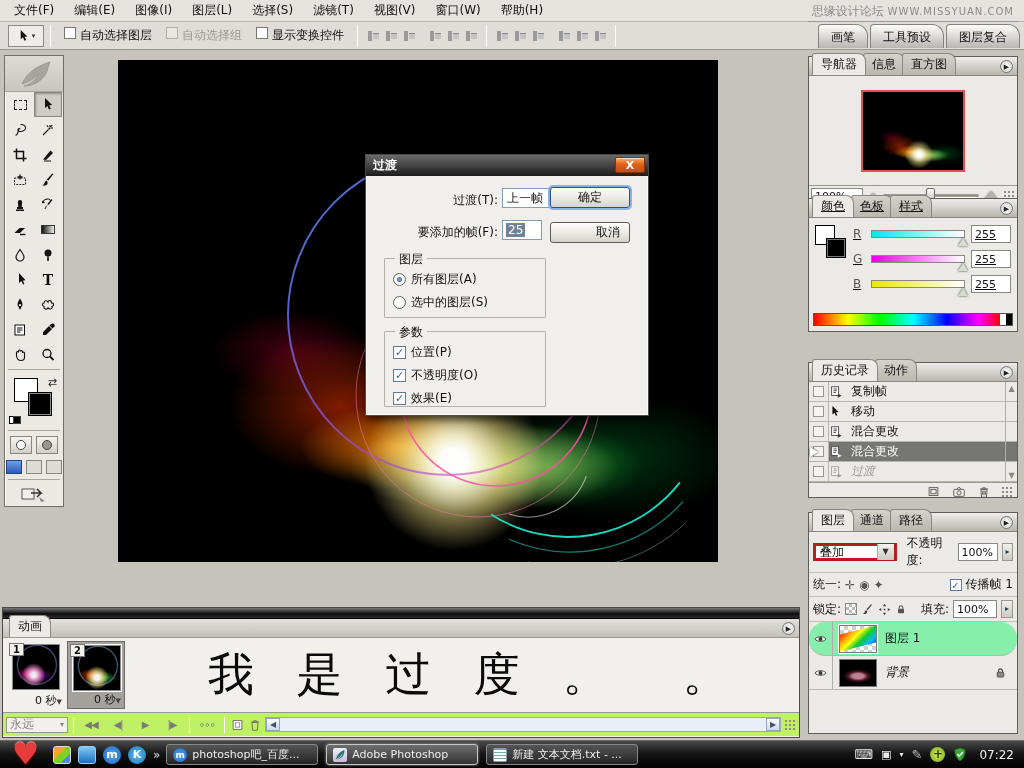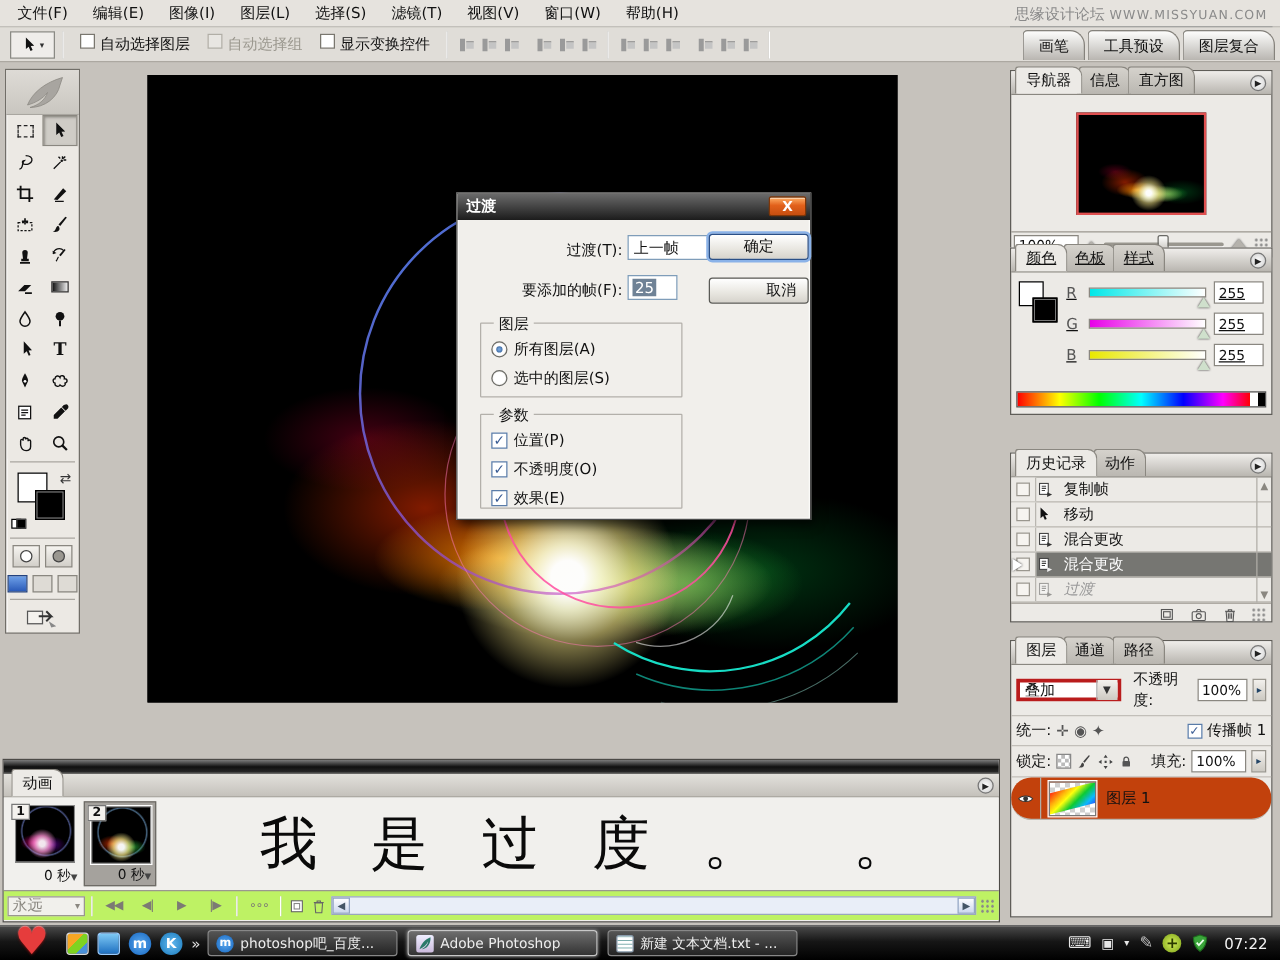--- a/index.html
+++ b/index.html
@@ -73,21 +73,21 @@
   
   #dialog { position:absolute; left:365px; top:104px; width:284px; height:262px; background:#f1efeb; border:1px solid #4a4a4a; box-shadow:2px 3px 8px rgba(0,0,0,.65), inset 0 0 0 1px #fbfaf8; }
   #dlg-title { height:21px; background:linear-gradient(#6a6a6a,#1c1c1c); color:#fff; font-weight:bold; display:flex; align-items:center; padding-left:7px; position:relative; }
   #dlg-close { position:absolute; right:3px; top:2px; width:30px; height:16px; background:linear-gradient(#ffb066,#e2611b 45%,#c64e10); border:1px solid #7e3608; border-radius:2px; color:#fff; font-weight:bold; font-size:11px; text-align:center; line-height:15px; box-shadow:inset 0 1px 0 rgba(255,255,255,.6); }
   .dlg-label { position:absolute; text-align:right; }
   .dlg-select { position:absolute; left:136px; top:33px; width:82px; height:20px; background:#fff; border:1px solid #7f9db9; display:flex; align-items:center; }
   .dlg-select .val { flex:1; padding-left:4px; }
   .dd-btn { width:17px; height:18px; background:linear-gradient(#f4f2ee,#cdc9c2); border-left:1px solid #aaa; font-size:8px; text-align:center; line-height:18px; color:#333; }
   .dlg-input { position:absolute; left:136px; top:65px; width:40px; height:20px; background:#fff; border:1px solid #7f9db9; padding:2px 3px; }
   .dlg-input .sel { background:#6f8296; color:#fff; padding:0 2px; }
-  .dlg-btn { position:absolute; left:201px; width:80px; height:21px; background:linear-gradient(#ffffff,#e8e6e0 60%,#d6d3cc); border:1px solid #5a5a56; border-radius:3px; text-align:center; line-height:19px; }
+  .dlg-btn { position:absolute; left:184px; width:80px; height:21px; background:linear-gradient(#ffffff,#e8e6e0 60%,#d6d3cc); border:1px solid #5a5a56; border-radius:3px; text-align:center; line-height:19px; }
   .dlg-btn.focused { top:32px; border:1px solid #2a4f87; box-shadow:0 0 0 2px #8ab2e8; }
   .dlg-btn.plain { top:67px;padding-left:36px; }
   .fieldset { position:absolute; left:18px; width:162px; border:1px solid #b3b0aa; border-radius:1px; }
   .legend { position:absolute; top:-8px; left:10px; background:#f1efeb; padding:0 4px; }
   .radio-row,.check-row { display:flex; align-items:center; gap:5px; margin:6px 0 0 8px; }
   .radio { width:13px; height:13px; border-radius:50%; border:1px solid #6b6b66; background:radial-gradient(#fff 55%,#d8d5cf); position:relative; }
   .radio.on::after { content:""; position:absolute; left:3px; top:3px; width:5px; height:5px; border-radius:50%; background:radial-gradient(#6fa0d8 20%,#274e85); }
   .check { width:13px; height:13px; border:1px solid #5a7ca8; background:#fff; color:#3a5c94; font-size:11px; line-height:12px; text-align:center; font-weight:bold; }
 
   
@@ -133,21 +133,21 @@
 
   
   .lay-ctl { display:flex; align-items:center; gap:4px; padding:3px 4px; border-bottom:1px solid #c2bfb9; }
   .blend-select { width:92px; height:18px; background:#fff; border:3px solid #b91c1c; display:flex; align-items:center; }
   .blend-select .val { flex:1; padding-left:4px; }
   .num-box { width:44px; height:18px; background:#fff; border:1px solid #8a8780; padding:2px 3px; font-size:11px; }
   .spin { width:12px; height:18px; background:linear-gradient(#f2f0ec,#ccc9c2); border:1px solid #9a978f; font-size:8px; text-align:center; line-height:16px; color:#246; }
   .mini-check { width:12px; height:12px; border:1px solid #5a7ca8; background:#fff; color:#3a5c94; font-size:10px; line-height:11px; text-align:center; font-weight:bold; }
   .checker { width:12px; height:12px; border:1px solid #888; background:conic-gradient(#bbb 25%,#fff 0 50%,#bbb 0 75%,#fff 0); background-size:6px 6px; display:inline-block; }
   .lay-row { height:34px; display:flex; align-items:center; border-bottom:1px solid #b9b6b0; }
-  .lay-row.selected { background:#c2410c;border-radius:16px; }
+  .lay-row.selected { background:#86efac;border-radius:16px; }
   .eye-col { width:24px; align-self:stretch; border-right:1px solid #b0ada7; display:flex; align-items:center; justify-content:center; }
   .lay-thumb { width:38px; height:28px; border:1px solid #777; margin-left:6px; position:relative; overflow:hidden; }
   .lay-row.selected .lay-thumb { outline:1px solid #fff; }
   .thumb-checker { background:conic-gradient(#cfcfcf 25%,#fff 0 50%,#cfcfcf 0 75%,#fff 0); background-size:8px 8px; }
   .rainbow { position:absolute; inset:0; background:linear-gradient(135deg, rgba(255,0,0,.95) 10%, rgba(255,150,0,.95) 28%, rgba(255,255,0,.95) 42%, rgba(0,200,40,.95) 58%, rgba(0,180,255,.95) 74%, rgba(40,40,255,.95) 90%); clip-path:polygon(0 35%,100% 0,100% 65%,0 100%); }
   .lay-name { margin-left:8px; }
   .lay-lock { margin-left:auto; margin-right:10px; }
 
   
   #anim { position:absolute; left:2px; top:557px; width:798px; height:131px; background:#f1f0ed; border:1px solid #4c4a46; }
@@ -687,20 +687,36 @@
             <svg width="15" height="12" viewBox="0 0 16 14">
               <path d="M1.5 7 C4 3.5 12 3.5 14.5 7 C12 10.5 4 10.5 1.5 7 Z" fill="#fff" stroke="#333"></path>
               <circle cx="8" cy="7" r="2.3" fill="#333"></circle>
             </svg>
           </span>
         <span class="lay-thumb thumb-checker">
             <span class="rainbow"></span>
           </span>
         <span class="lay-name">图层 1</span>
       </div>
+      <div class="lay-row">
+        <span class="eye-col">
+            <svg width="15" height="12" viewBox="0 0 16 14">
+              <path d="M1.5 7 C4 3.5 12 3.5 14.5 7 C12 10.5 4 10.5 1.5 7 Z" fill="#fff" stroke="#333"></path>
+              <circle cx="8" cy="7" r="2.3" fill="#333"></circle>
+            </svg>
+          </span>
+        <span class="lay-thumb" style="background:radial-gradient(ellipse 55% 35% at 50% 62%, rgba(255,170,195,.75) 0 28%, rgba(140,40,70,.5) 50%, transparent 75%), #000;"></span>
+        <span class="lay-name" style="font-style:italic;">背景</span>
+        <span class="lay-lock">
+            <svg width="13" height="14" viewBox="0 0 16 16">
+              <rect x="4" y="7" width="8" height="6" rx="1" fill="#888" stroke="#444"></rect>
+              <path d="M5.5 7 V5.5 a2.5 2.5 0 0 1 5 0 V7" fill="none" stroke="#444" stroke-width="1.4"></path>
+            </svg>
+          </span>
+      </div>
     </div>
   </div>
 
   <div id="anim">
     <div id="anim-titlebar"></div>
     <div id="anim-tabs">
       <span class="ptab active">动画</span>
       <span class="pmenu">▶</span>
     </div>
     <div id="anim-body">

